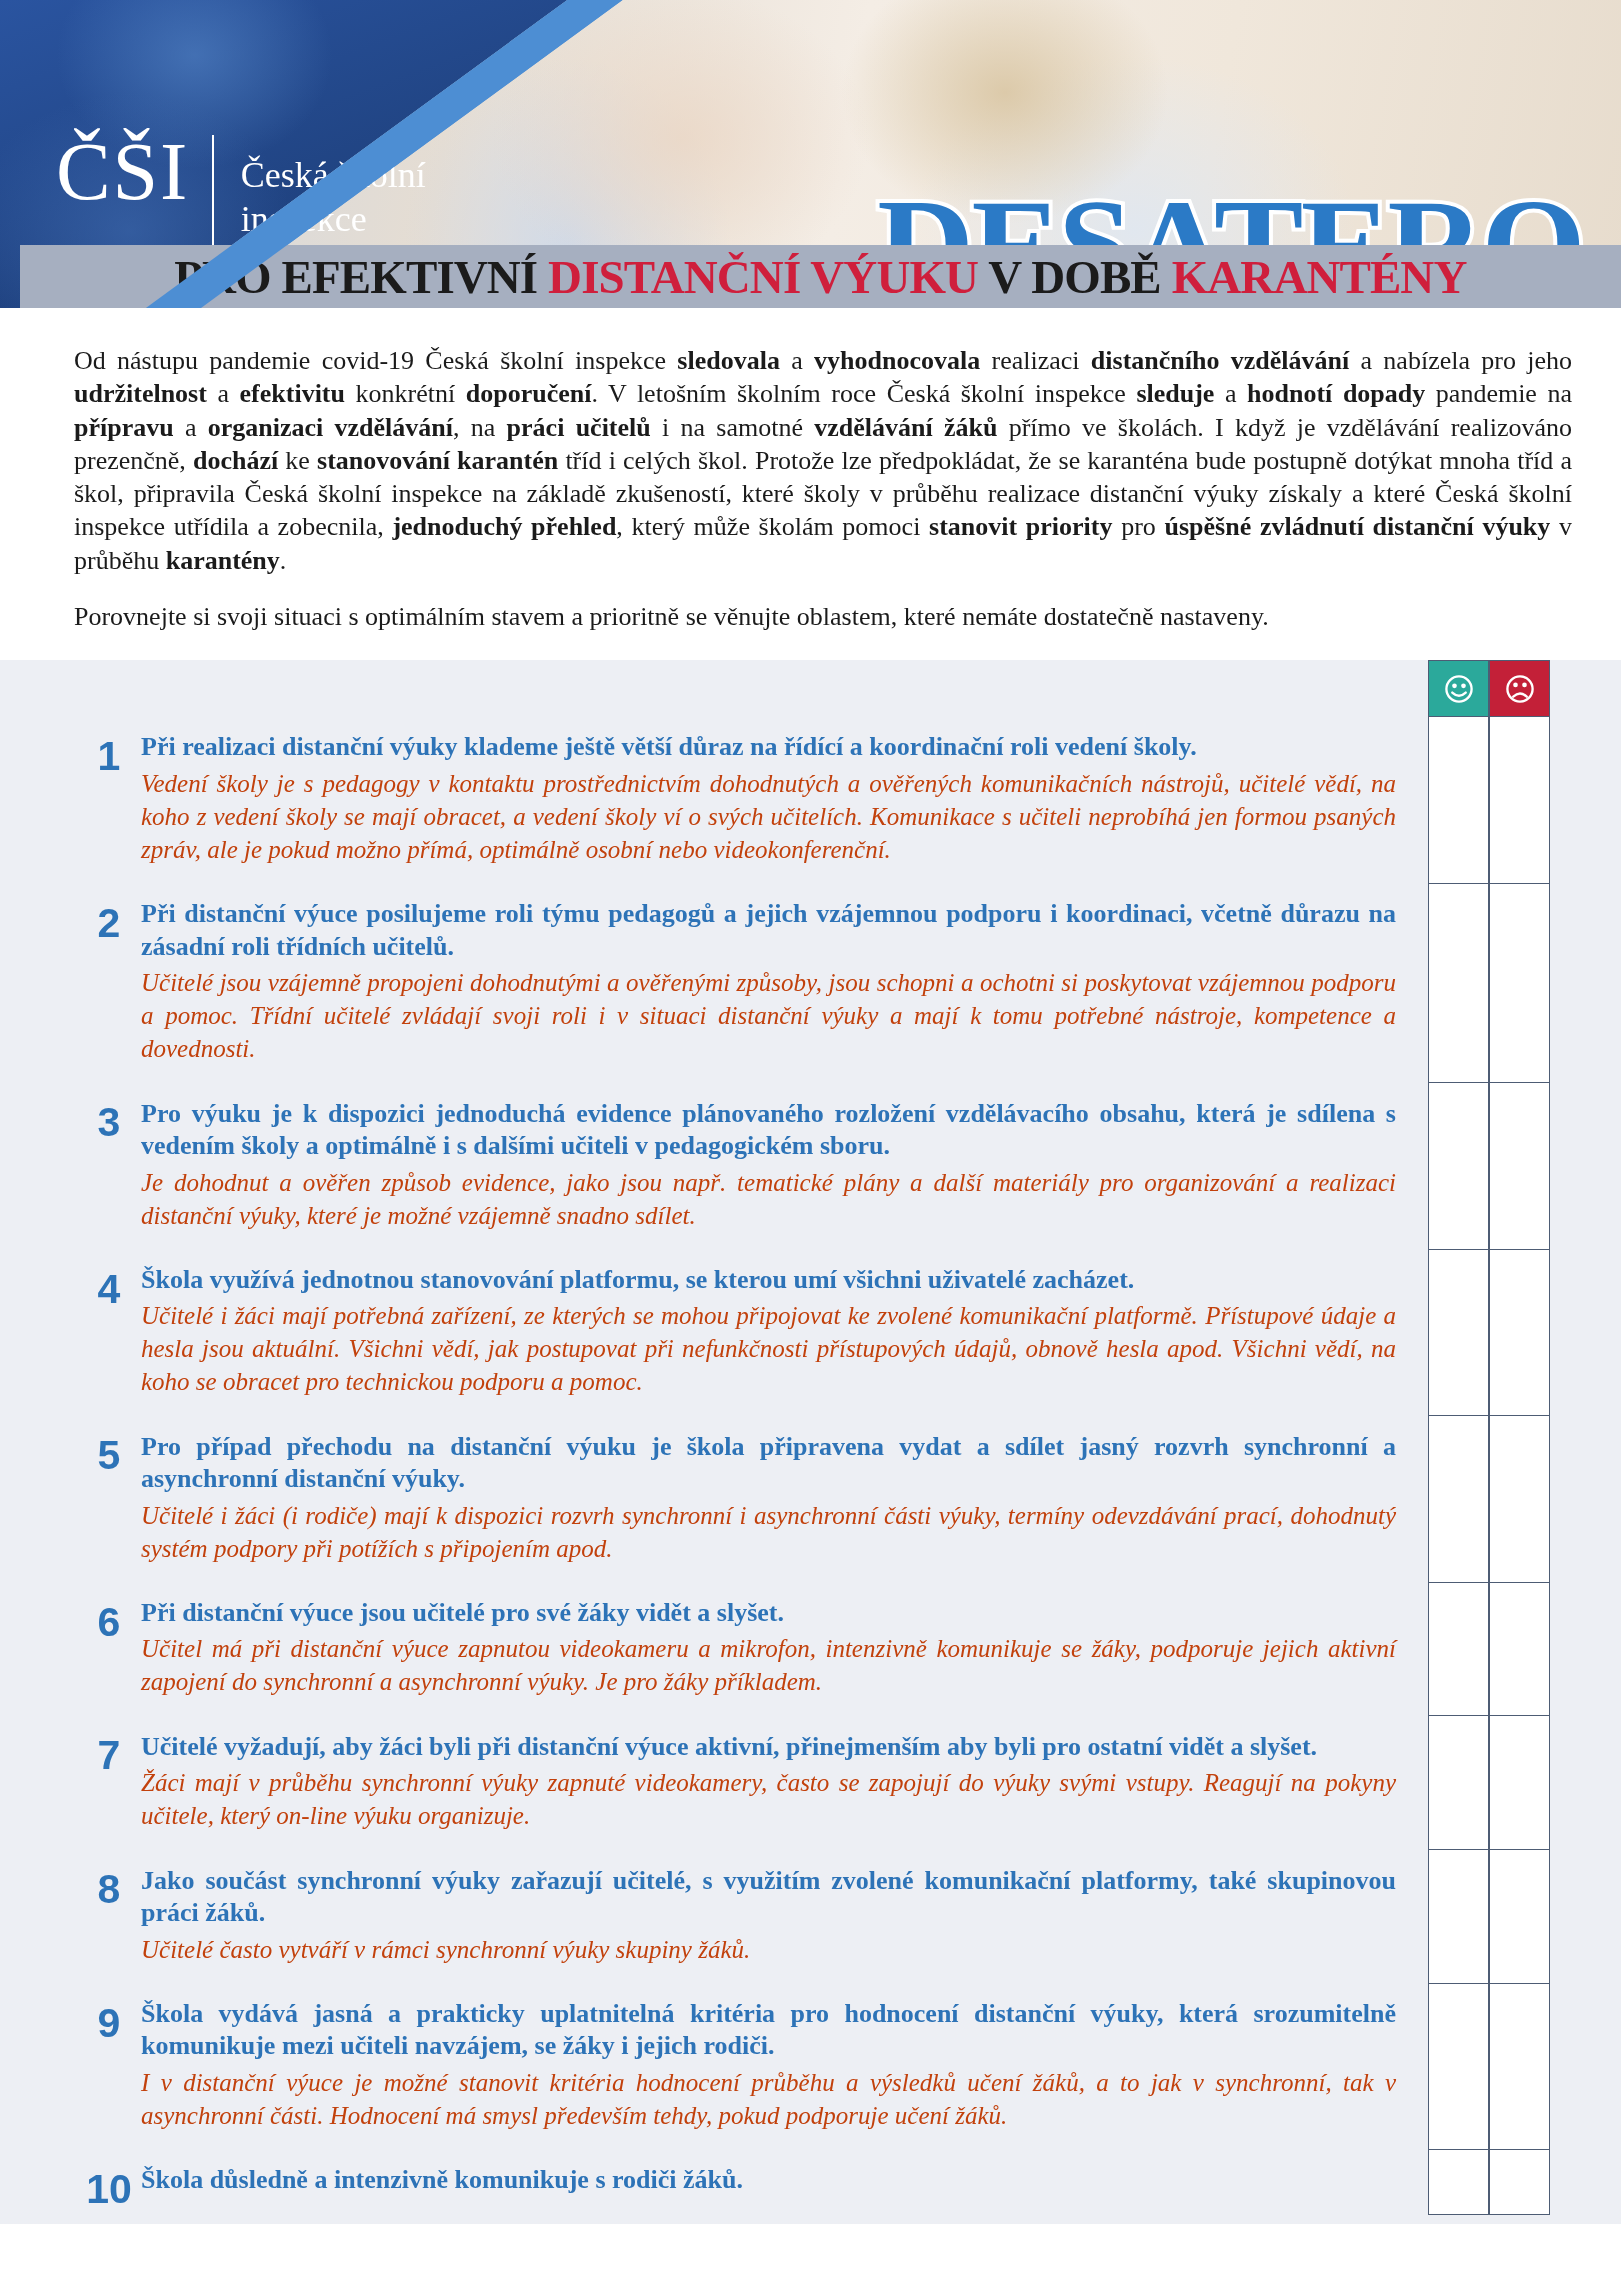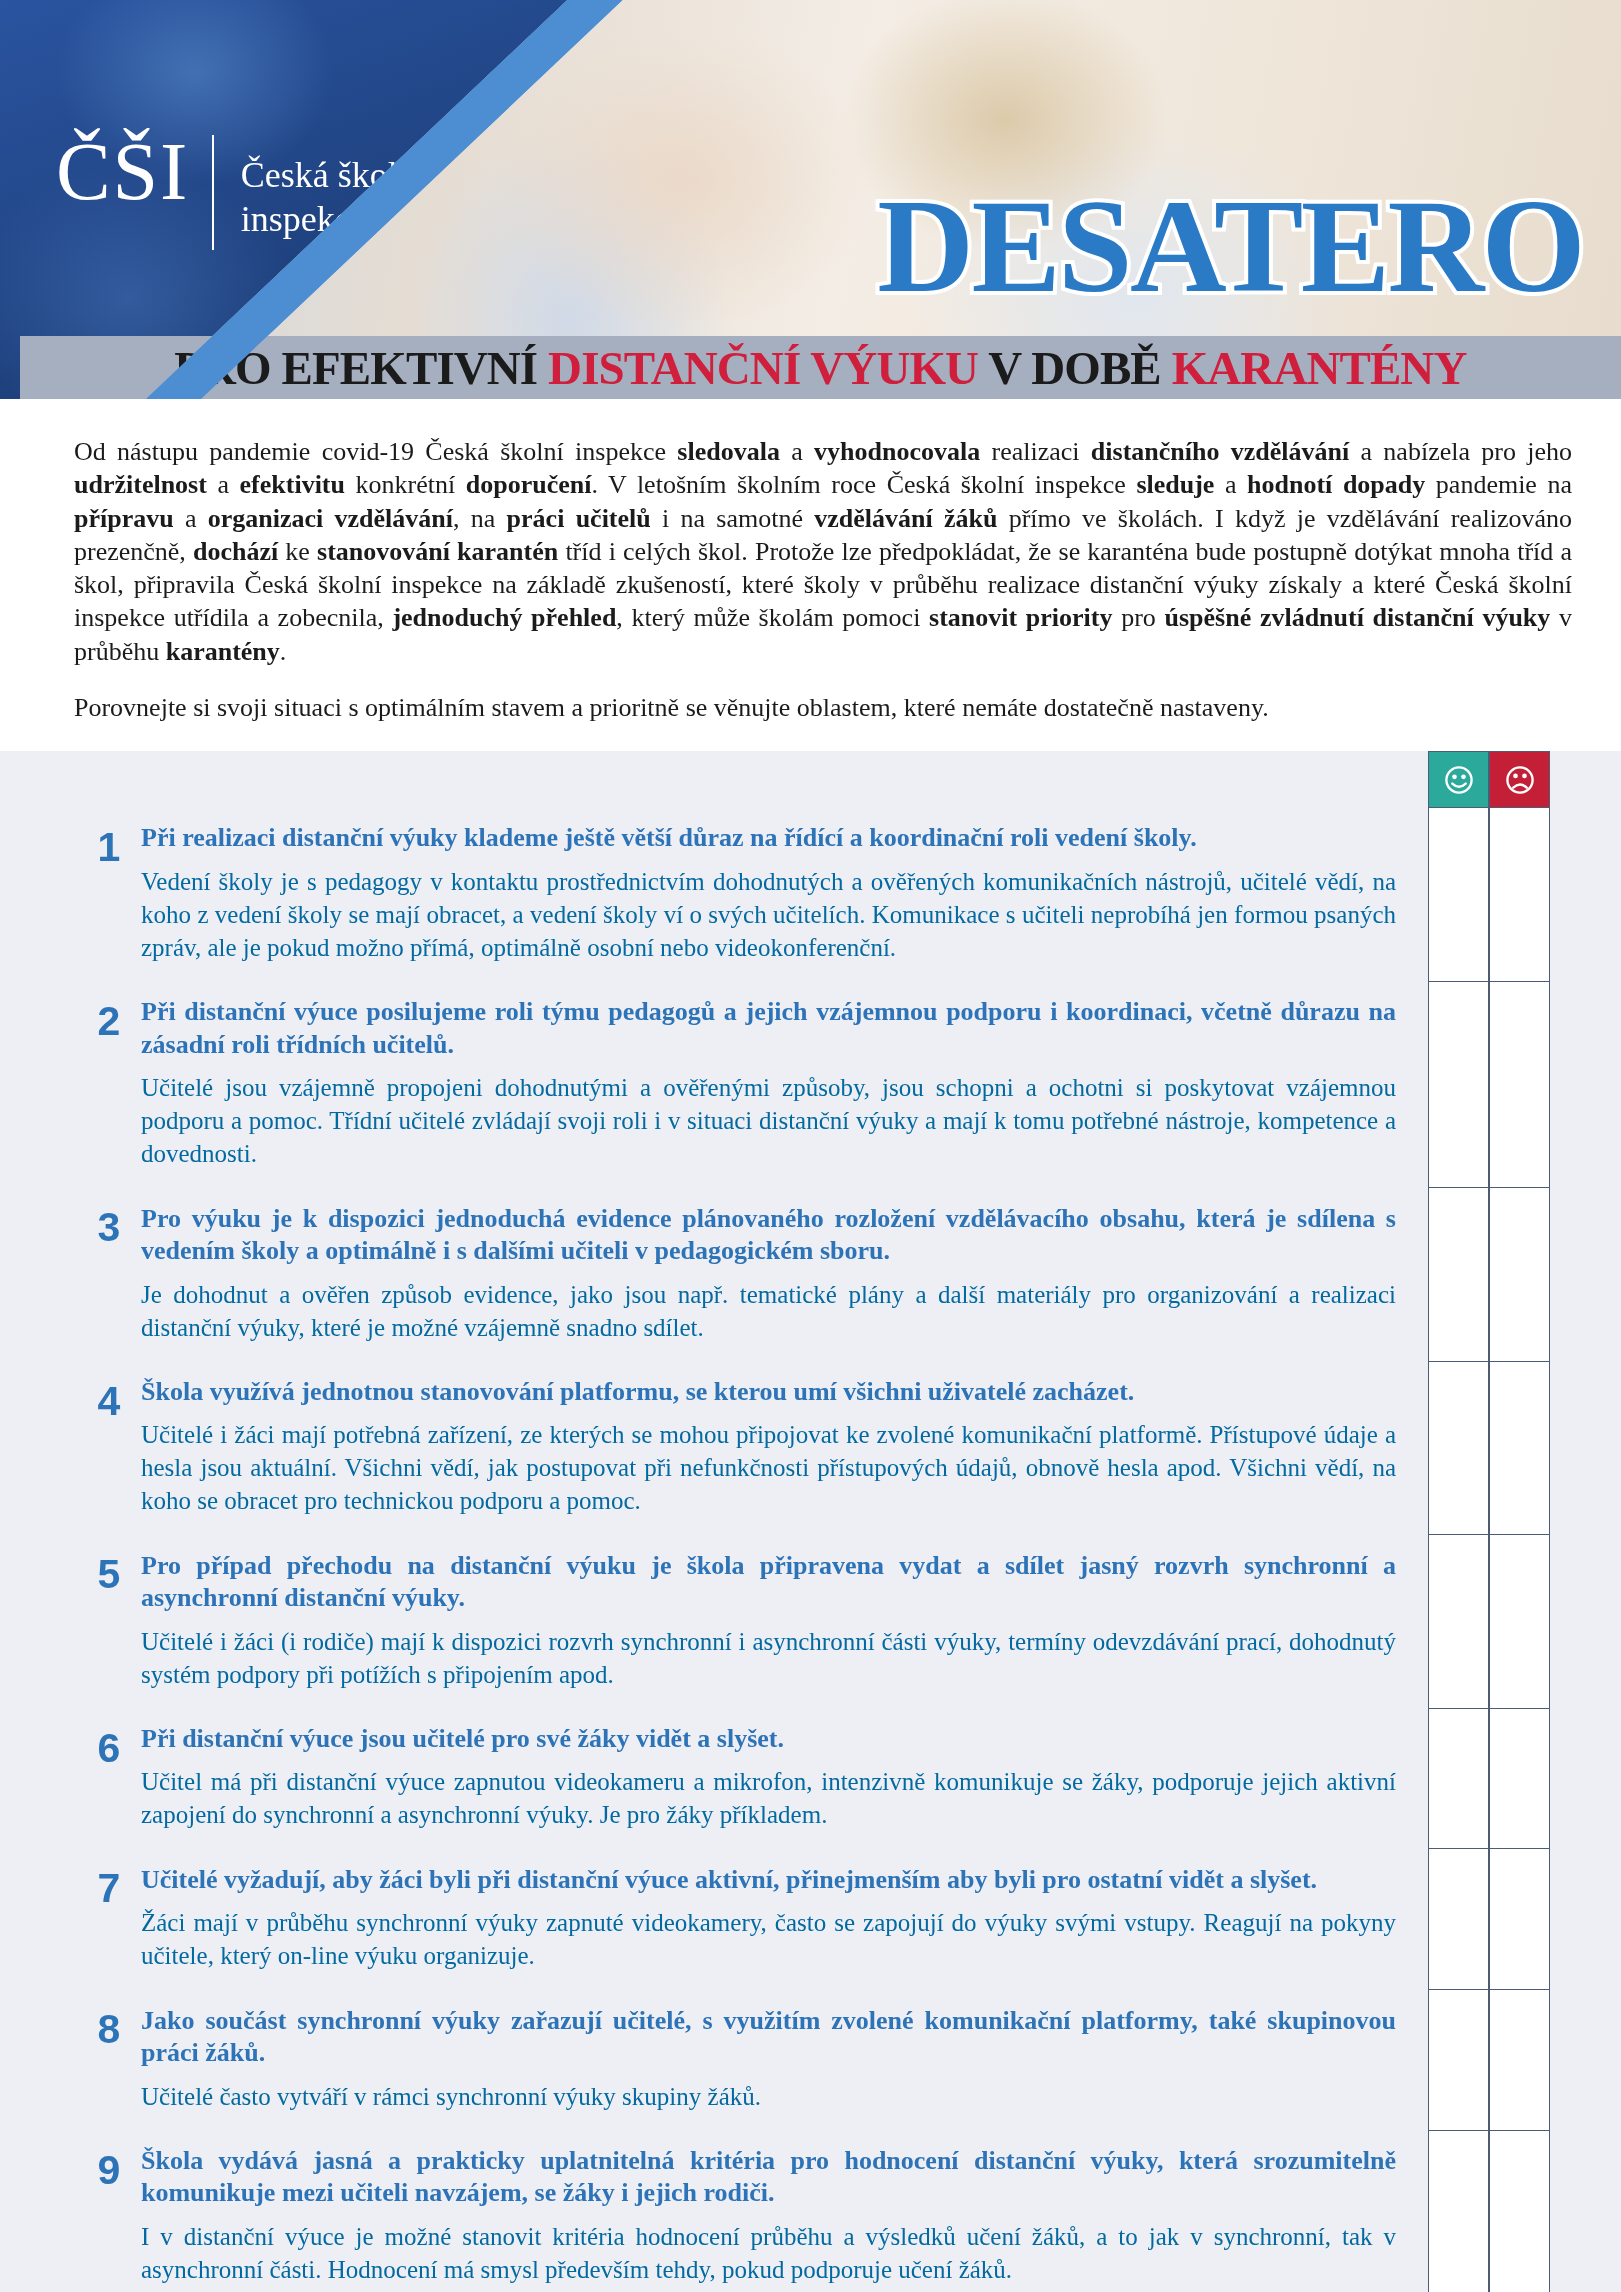--- a/index.html
+++ b/index.html
@@ -14,21 +14,21 @@
     --teal:#2ba99b;
     --cellred:#c32038;
     --chev-blue:#2e74b5;
     --chev-red:#c01f3e;
   }
   *{margin:0;padding:0;box-sizing:border-box;}
   body{background:#ffffff;font-family:"Liberation Serif",serif;color:#1b1b1b;}
   .page{width:1621px;min-height:2293px;background:#fff;position:relative;overflow:hidden;}
 
   
-  .header{position:relative;height:399px;overflow:hidden;background:#e9e2d8;}
+  .header{position:relative;height:308px;overflow:hidden;background:#e9e2d8;}
   .photo{position:absolute;inset:0;
     background:
       radial-gradient(233px 188px at 62% 30%, rgba(216,196,160,.85) 0%, rgba(216,196,160,0) 70%),
       radial-gradient(296px 233px at 70% 75%, rgba(223,231,241,.9) 0%, rgba(223,231,241,0) 75%),
       radial-gradient(269px 215px at 42% 45%, rgba(234,214,196,.8) 0%, rgba(234,214,196,0) 70%),
       radial-gradient(233px 269px at 35% 80%, rgba(206,217,233,.9) 0%, rgba(206,217,233,0) 70%),
       linear-gradient(100deg,#cdd6e2 0%,#e5ddd3 28%,#f4ede5 52%,#f0e7db 74%,#e7dccd 100%);}
   .navy{position:absolute;inset:0;
     background:linear-gradient(160deg,#2a54a0 0%,#1d3e78 45%,#122f60 100%);
     clip-path:polygon(0 0,35% 0,9% 100%,0 100%);}
@@ -64,21 +64,21 @@
   .panel{background:var(--panel);padding:0 71px 9px 77px;}
   .grid{display:grid;grid-template-columns:64px 1fr 61px 61px;grid-auto-rows:auto;}
   .hcell{grid-row:1;height:57px;display:flex;align-items:center;justify-content:center;}
   .hcell.teal{grid-column:3;background:var(--teal);border:1.8px solid var(--border);border-right-width:0.9px;}
   .hcell.redc{grid-column:4;background:var(--cellred);border:1.8px solid var(--border);border-left-width:0.9px;}
   .hcell svg{width:36px;height:36px;}
   .num{font-family:"Liberation Sans",sans-serif;font-weight:700;font-size:41px;color:var(--item-blue);
     text-align:center;padding-top:16px;}
   .itext{padding:14.3px 32px 18px 0;}
   .heading{color:var(--item-blue);font-weight:700;font-size:26px;line-height:1.25;text-align:justify;}
-  .ibody{font-size:25px;line-height:1.32;text-align:justify;color:#0369a1;margin-top:10px;}
+  .ibody{font-style:italic;font-size:25px;line-height:1.32;text-align:justify;color:#c2410c;margin-top:3px;}
   .cell{background:#fff;border:1.8px solid var(--border);border-top:none;}
   .cell.c3{border-right-width:0.9px;}
   .cell.c4{border-left-width:0.9px;}
 </style>
 </head>
 <body>
 
 <div class="page">
 
   <header class="header">

